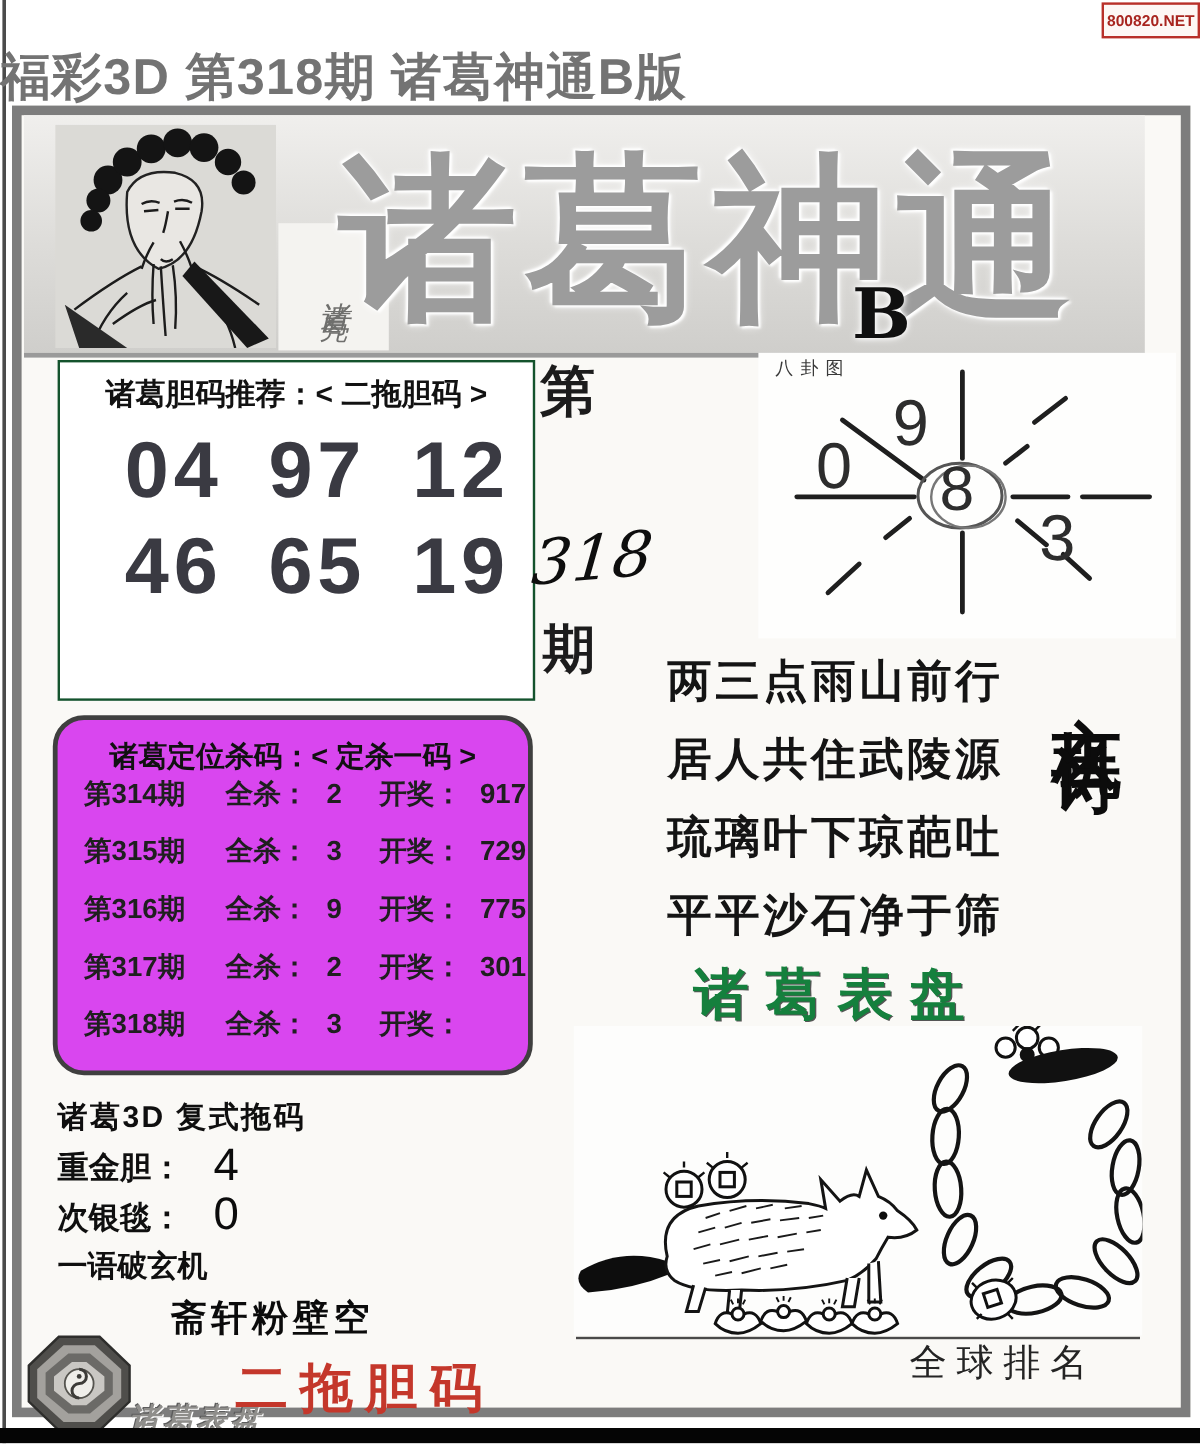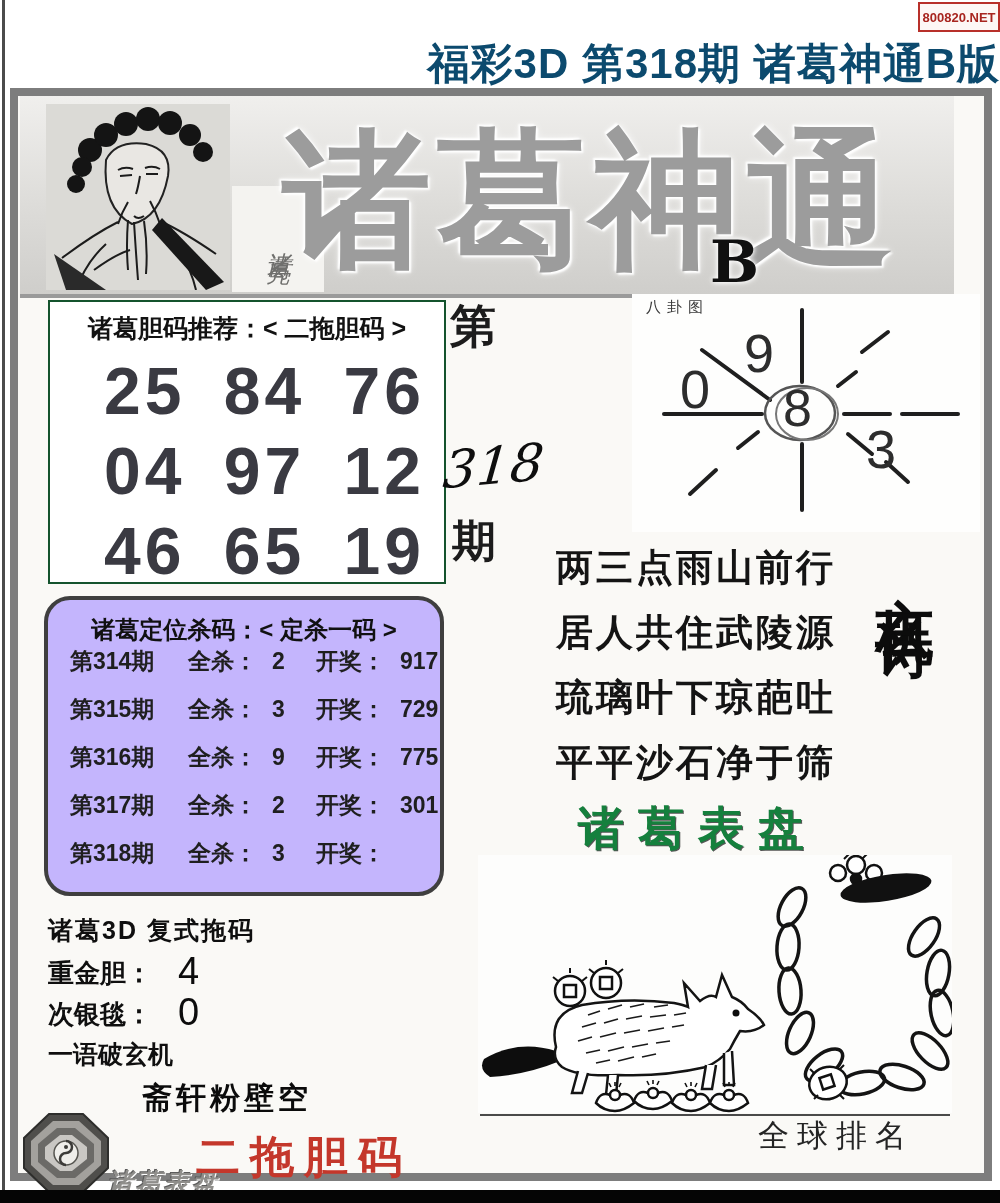--- a/index.html
+++ b/index.html
@@ -6,22 +6,22 @@
   .page{position:relative;width:1000px;height:1203px;background:#ffffff;overflow:hidden;
         font-family:"Liberation Sans",sans-serif;color:#1a1a1a;}
   .abs{position:absolute;}
 
   
   .left-edge{left:2px;top:0;width:3px;height:1203px;background:#4b4b4b;}
   .top-white-patch{left:70px;top:52px;width:262px;height:36px;background:#ffffff;}
   .site-badge{left:918px;top:2px;width:78px;height:26px;border:2px solid #b8302a;
               display:flex;align-items:center;justify-content:center;
               font-size:13px;font-weight:bold;color:#a8251f;background:#fdf7f5;}
-  .page-title{left:0;right:0;top:36px;text-align:right;font-size:42px;font-weight:bold;
-              color:#0c4a6e;letter-spacing:1px;}
+  .page-title{left:0;right:0;top:36px;text-align:left;font-size:42px;font-weight:bold;
+              color:#737373;letter-spacing:1px;}
 
   
   .frame{left:10px;top:88px;width:982px;height:1093px;border:8px solid #7d7d7d;
          background:#faf9f6;box-sizing:border-box;}
 
   
   .banner{left:20px;top:96px;width:934px;height:198px;
           background:linear-gradient(180deg,#f0efed 0%,#dddcd9 55%,#cfcecb 100%);
           border-bottom:4px solid #9a9a9a;}
   .portrait{left:46px;top:104px;width:184px;height:186px;}
@@ -60,21 +60,21 @@
   .bg-n-right{left:866px;top:418px;font-size:54px;}
 
   
   .poem-line{position:absolute;left:556px;font-size:37px;font-weight:bold;color:#141414;
              letter-spacing:3px;white-space:nowrap;}
   .poem-l0{top:543px;} .poem-l1{top:608px;} .poem-l2{top:673px;} .poem-l3{top:738px;}
   .poem-vert{left:866px;top:550px;writing-mode:vertical-rl;text-orientation:upright;
              font-size:58px;font-weight:bold;color:#0c0c0c;letter-spacing:12px;}
 
   
-  .shama-box{left:44px;top:596px;width:400px;height:300px;background:#c4b5fd;
+  .shama-box{left:44px;top:596px;width:400px;height:300px;background:#d946ef;
              border:4px solid #3f3f3f;border-radius:26px;box-sizing:border-box;}
   .shama-header{margin-top:14px;text-align:center;font-size:24px;font-weight:bold;color:#111;}
   .shama-rows{}
   .shama-row{display:flex;align-items:baseline;padding:0 0 0 22px;height:48px;
              font-size:23px;font-weight:bold;color:#1f1f1f;}
   .sr-issue{width:118px;}
   .sr-shalab{width:84px;}
   .sr-sha{width:44px;}
   .sr-kailab{width:84px;}
   .sr-res{flex:1;}
@@ -162,21 +162,20 @@
   <div class="abs seal">
     <div class="seal-text">诸葛亮</div>
   </div>
 
   <div class="abs big-title">诸葛神通</div>
   <div class="abs b-letter">B</div>
 
   <div class="abs danma-box">
     <div class="danma-header">诸葛胆码推荐：&lt; 二拖胆码 &gt;</div>
     <div class="danma-rows">
-      <div class="danma-row">25 84 76</div>
       <div class="danma-row">04 97 12</div>
       <div class="danma-row">46 65 19</div>
     </div>
   </div>
 
   <div class="abs iss-char1">第</div>
   <div class="abs iss-num">318</div>
   <div class="abs iss-char2">期</div>
 
   <div class="abs bagua-panel"></div>

